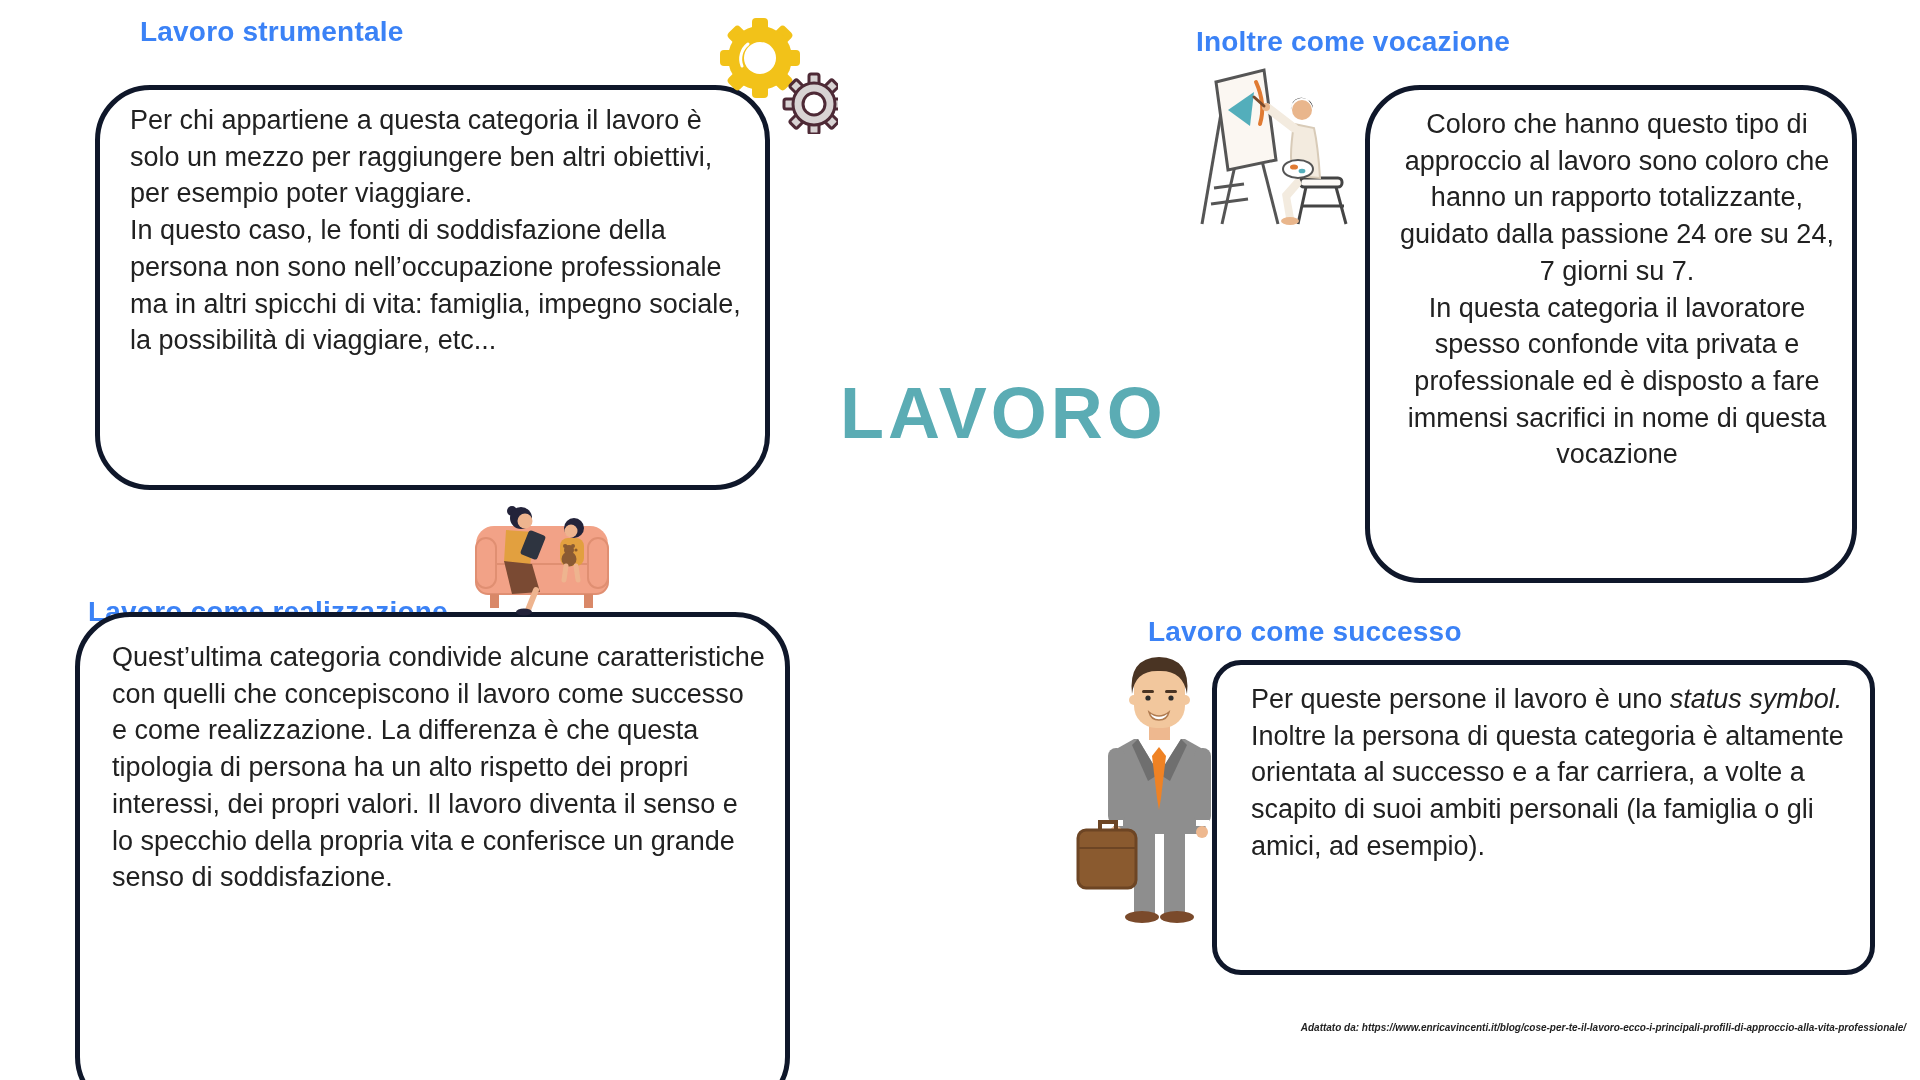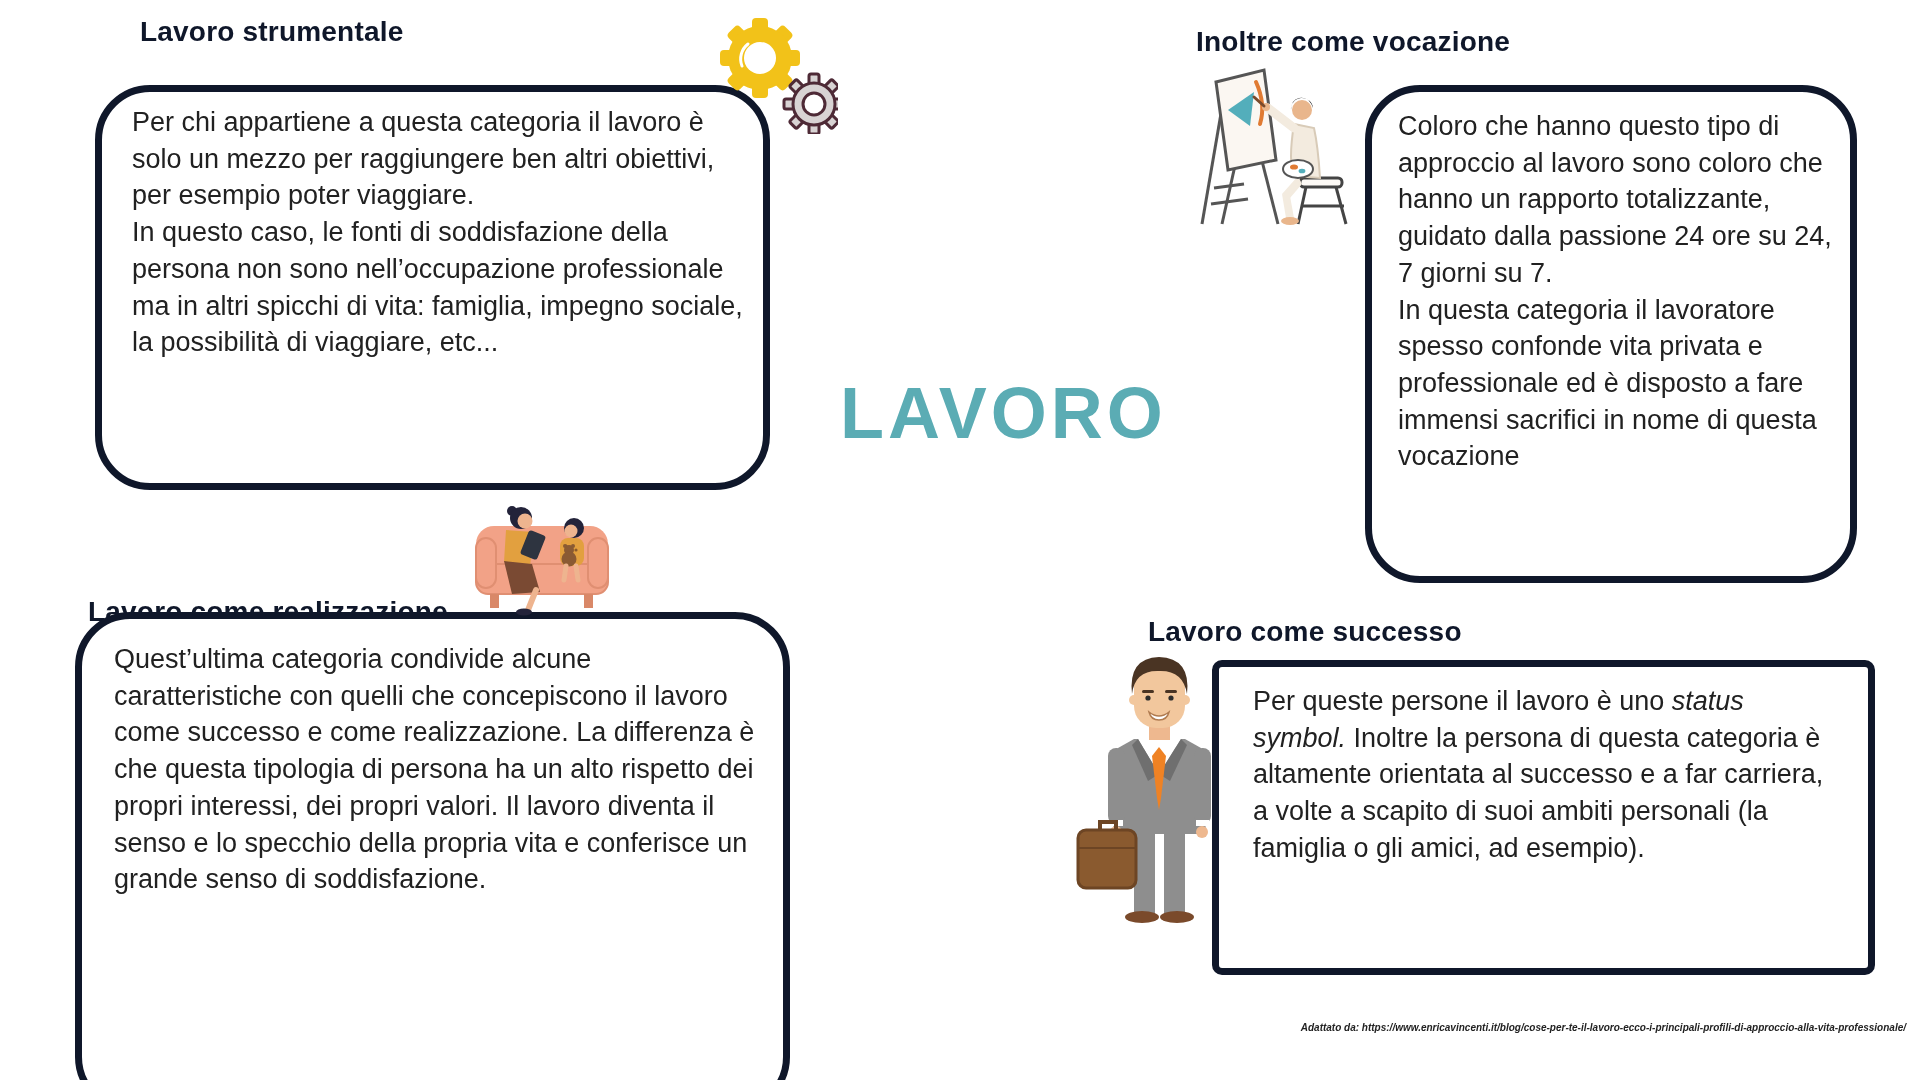--- a/index.html
+++ b/index.html
@@ -4,26 +4,26 @@
 <style>
   html,body{margin:0;padding:0;}
   body{
     width:1920px;height:1080px;position:relative;overflow:hidden;
     background:#ffffff;
     font-family:"Liberation Sans","DejaVu Sans",sans-serif;
     color:#1c1c1c;
   }
   .abs{position:absolute;}
   .section-heading{
-    font-size:28px;font-weight:bold;color:#0f172a;letter-spacing:.2px;
+    font-size:28px;font-weight:bold;color:#3b82f6;letter-spacing:.2px;
     white-space:nowrap;
   }
   .card{
     position:absolute;
-    border:7px solid #0f172a;
+    border:5px solid #0f172a;
     border-radius:55px;
     background:#ffffff;
     box-sizing:border-box;
   }
   .card-body{
     font-size:27px;line-height:1.36;color:#212121;
     white-space:pre-line;
   }
   #title-lavoro{
     font-size:72px;font-weight:bold;letter-spacing:4px;
@@ -109,21 +109,21 @@
     <path d="M84 128 L88 152 L96 152 L92 130" fill="#f3ebdf"></path>
     <ellipse cx="92" cy="155" rx="9" ry="4" fill="#e9b68c"></ellipse>
 
     <ellipse cx="100" cy="103" rx="15" ry="9" fill="#ffffff" stroke="#555" stroke-width="2"></ellipse>
     <ellipse cx="96" cy="101" rx="4" ry="2.6" fill="#E07B33"></ellipse>
     <ellipse cx="104" cy="105" rx="3.4" ry="2.3" fill="#53AEBB"></ellipse>
   </svg>
 </div>
 
 <div class="card" style="left:1365px;top:85px;width:492px;height:498px;">
-  <div class="card-body" style="padding:16px 14px 0 26px;">Coloro che hanno questo tipo di approccio al lavoro sono coloro che hanno un rapporto totalizzante, guidato dalla passione 24 ore su 24, 7 giorni su 7.
+  <div class="card-body" style="padding:16px 14px 0 26px;text-align:center;">Coloro che hanno questo tipo di approccio al lavoro sono coloro che hanno un rapporto totalizzante, guidato dalla passione 24 ore su 24, 7 giorni su 7.
 In questa categoria il lavoratore spesso confonde vita privata e professionale ed è disposto a fare immensi sacrifici in nome di questa vocazione</div>
 </div>
 
 <div class="abs section-heading" style="left:88px;top:548px;margin-top:48px;">Lavoro come realizzazione</div>
 
 <div class="abs" style="left:466px;top:498px;width:152px;height:118px;z-index:5;">
   <svg width="152" height="118" viewBox="0 0 152 118">
 
     <rect x="10" y="28" width="132" height="60" rx="18" fill="#F2A287"></rect>
     <rect x="10" y="66" width="132" height="30" rx="12" fill="#F2A287" stroke="#e08f72" stroke-width="2"></rect>
@@ -195,19 +195,19 @@
     <rect x="64" y="14" width="51" height="64" rx="22" fill="#f2c79d"></rect>
     <path d="M62 44 Q58 8 89 7 Q121 8 117 44 Q113 20 89 21 Q65 20 62 44 Z" fill="#4a3423"></path>
     <rect x="72" y="40" width="12" height="3" rx="1.5" fill="#4a3423"></rect>
     <rect x="95" y="40" width="12" height="3" rx="1.5" fill="#4a3423"></rect>
     <circle cx="78" cy="48" r="2.6" fill="#2c2c2c"></circle>
     <circle cx="101" cy="48" r="2.6" fill="#2c2c2c"></circle>
     <path d="M79 62 q10 8 20 0 q-2 8 -10 8 q-8 0 -10 -8 Z" fill="#ffffff" stroke="#b07b50" stroke-width="1.5"></path>
   </svg>
 </div>
 
-<div class="card" style="left:1212px;top:660px;width:663px;height:315px;border-radius:10px;">
+<div class="card" style="left:1212px;top:660px;width:663px;height:315px;border-radius:29px;">
   <div class="card-body" style="padding:16px 24px 0 34px;white-space:normal;">
     <span>Per queste persone il lavoro è uno </span><span class="italic">status symbol.</span><span> Inoltre la persona di questa categoria è altamente orientata al successo e a far carriera, a volte a scapito di suoi ambiti personali (la famiglia o gli amici, ad esempio).</span>
   </div>
 </div>
 
 <div id="footer-credit" class="abs" style="right:14px;top:1022px;">Adattato da: https://www.enricavincenti.it/blog/cose-per-te-il-lavoro-ecco-i-principali-profili-di-approccio-alla-vita-professionale/</div>
 
 </body></html>

